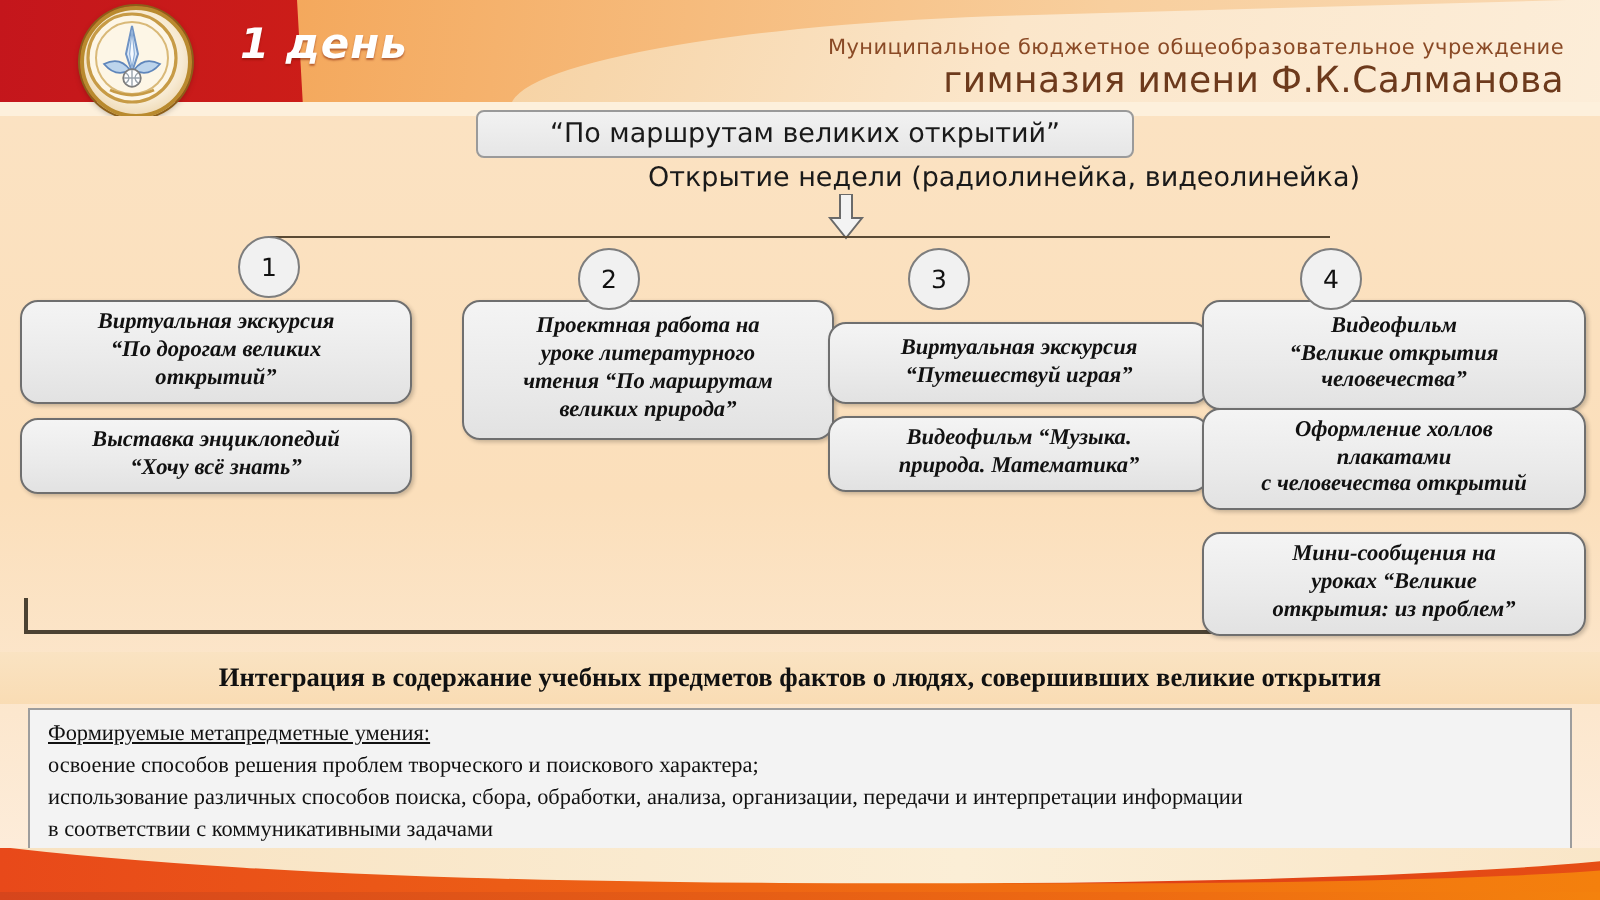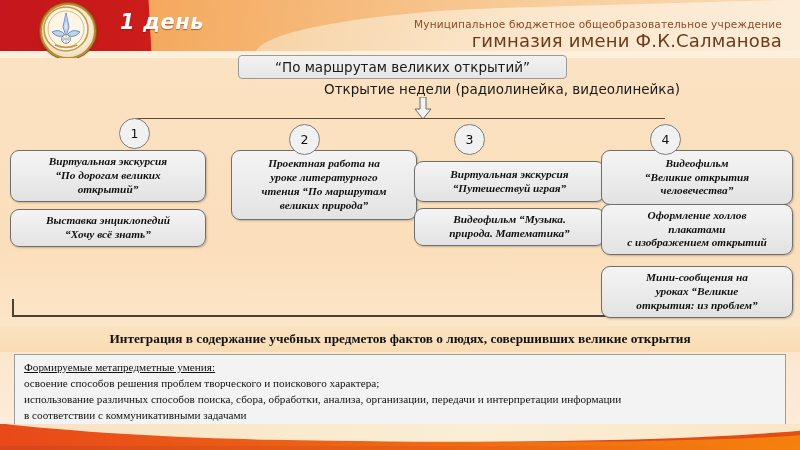--- a/index.html
+++ b/index.html
@@ -275,21 +275,21 @@
     <span>
       <span>Видеофильм</span><br>
       <span>“Великие открытия</span><br>
       <span>человечества”</span>
     </span>
   </div>
   <div class="card col4-b">
     <span>
       <span>Оформление холлов</span><br>
       <span>плакатами</span><br>
-      <span>с изображением открытий</span>
+      <span>с человечества открытий</span>
     </span>
   </div>
   <div class="card col4-c">
     <span>
       <span>Мини-сообщения на</span><br>
       <span>уроках “Великие</span><br>
       <span>открытия: из проблем”</span>
     </span>
   </div>
 

